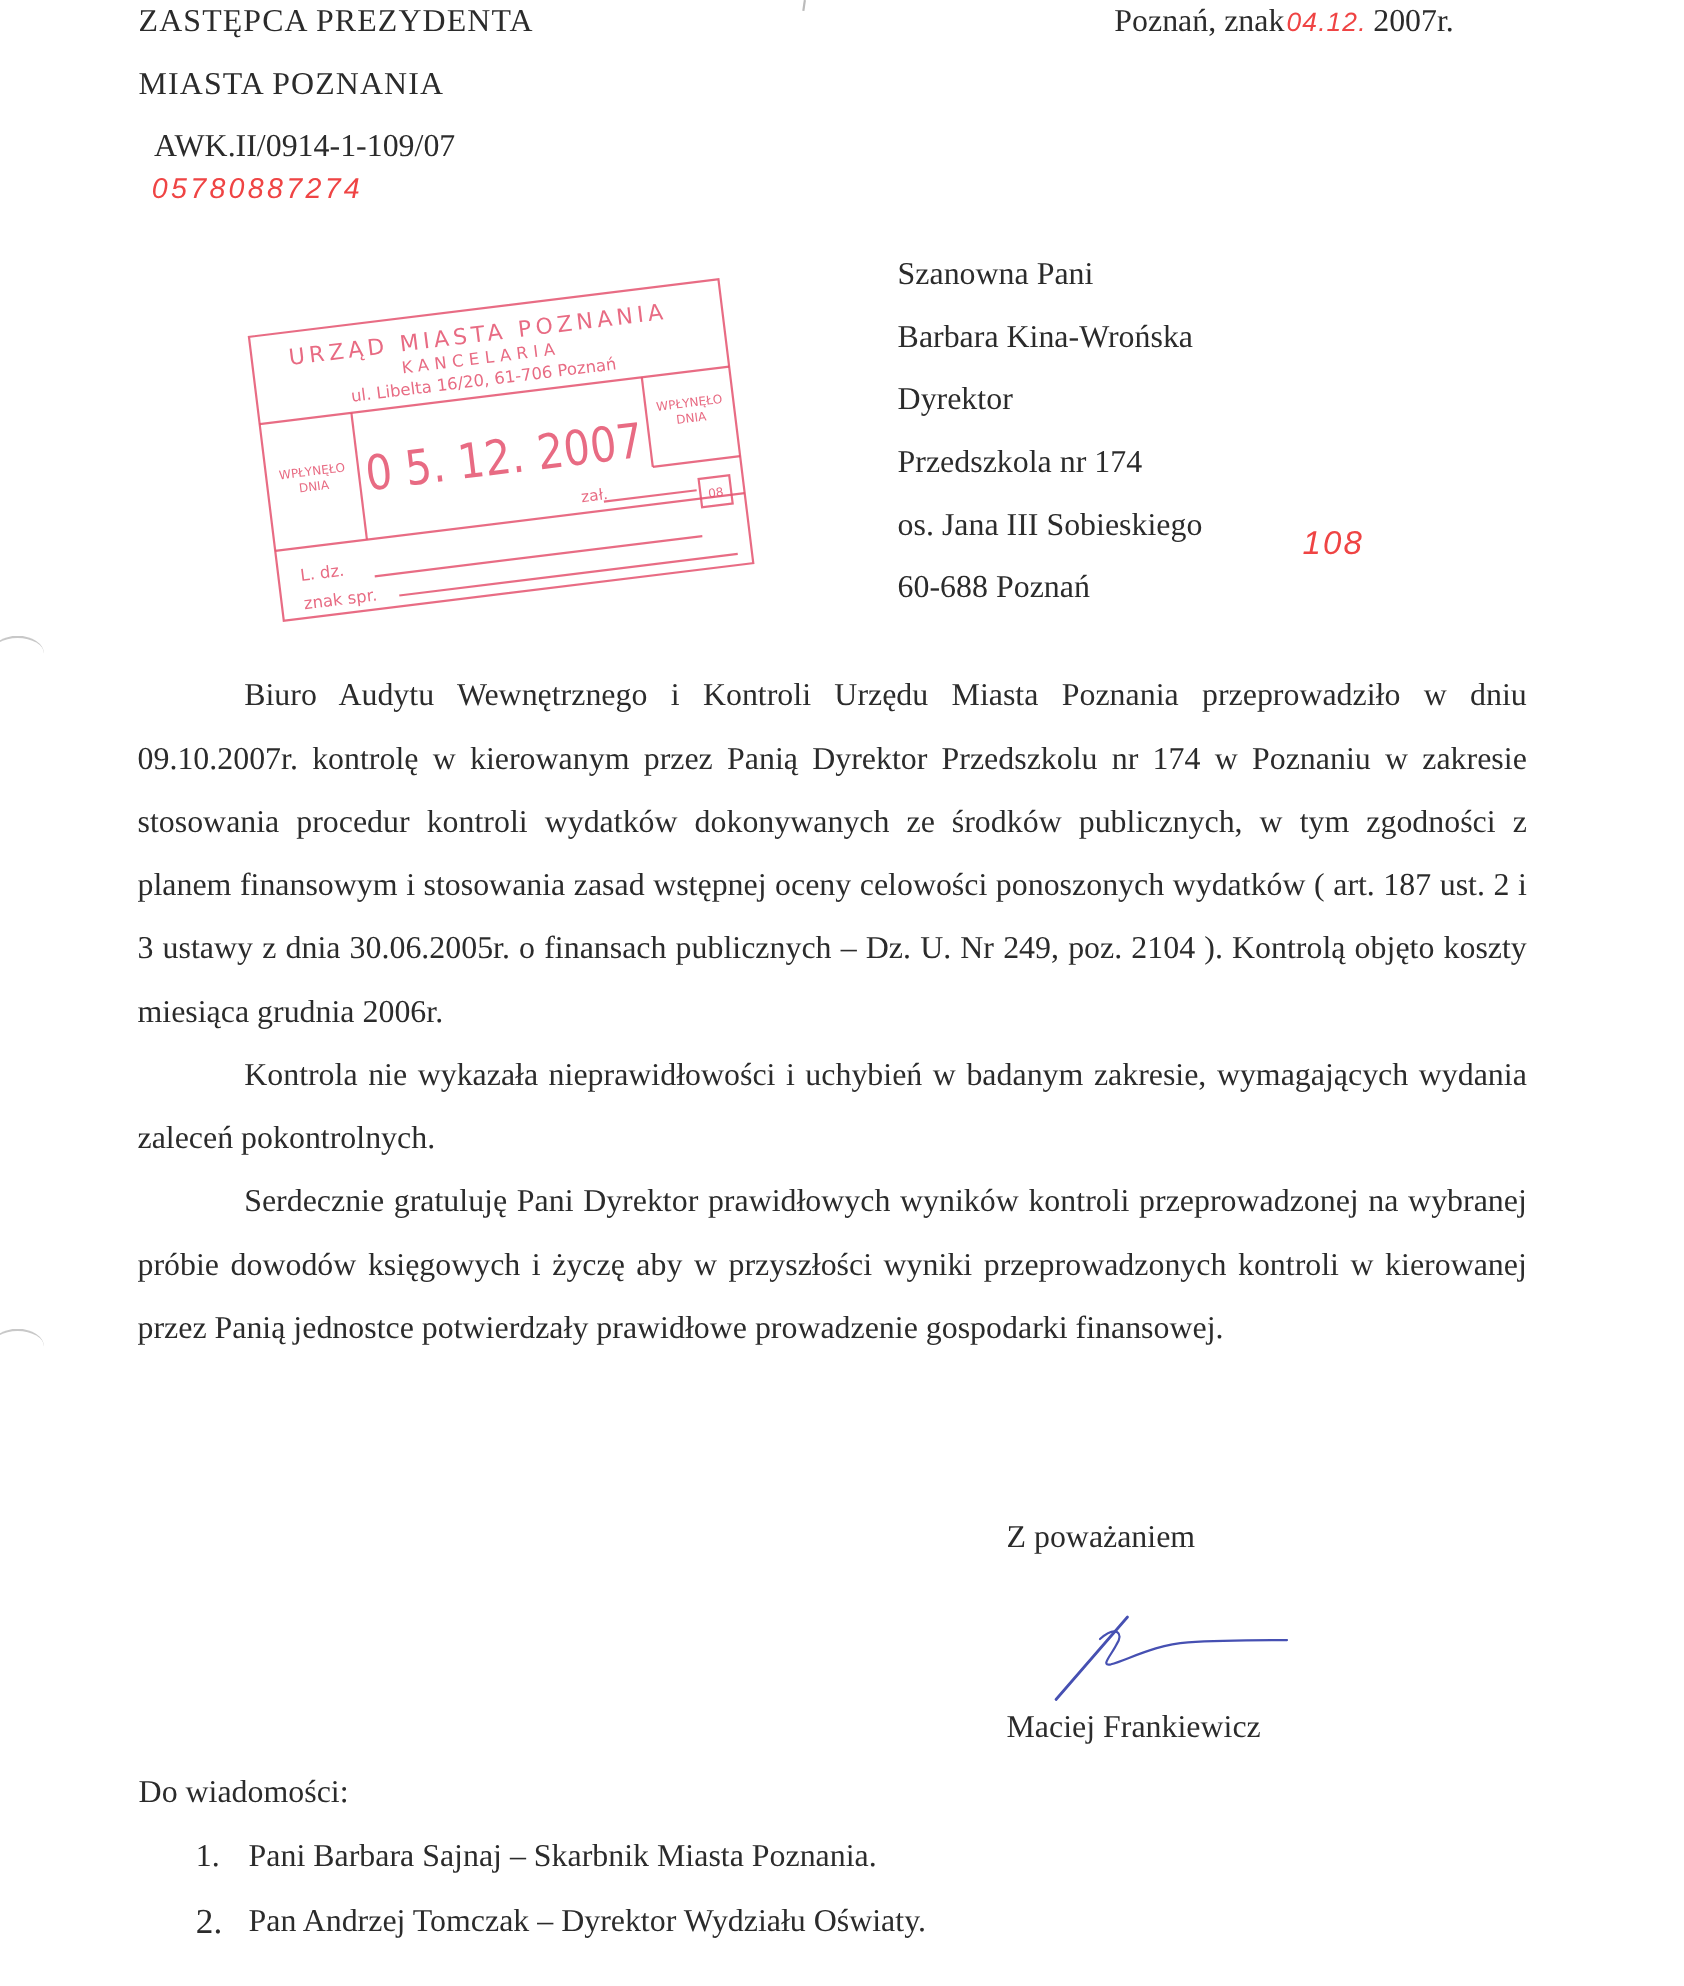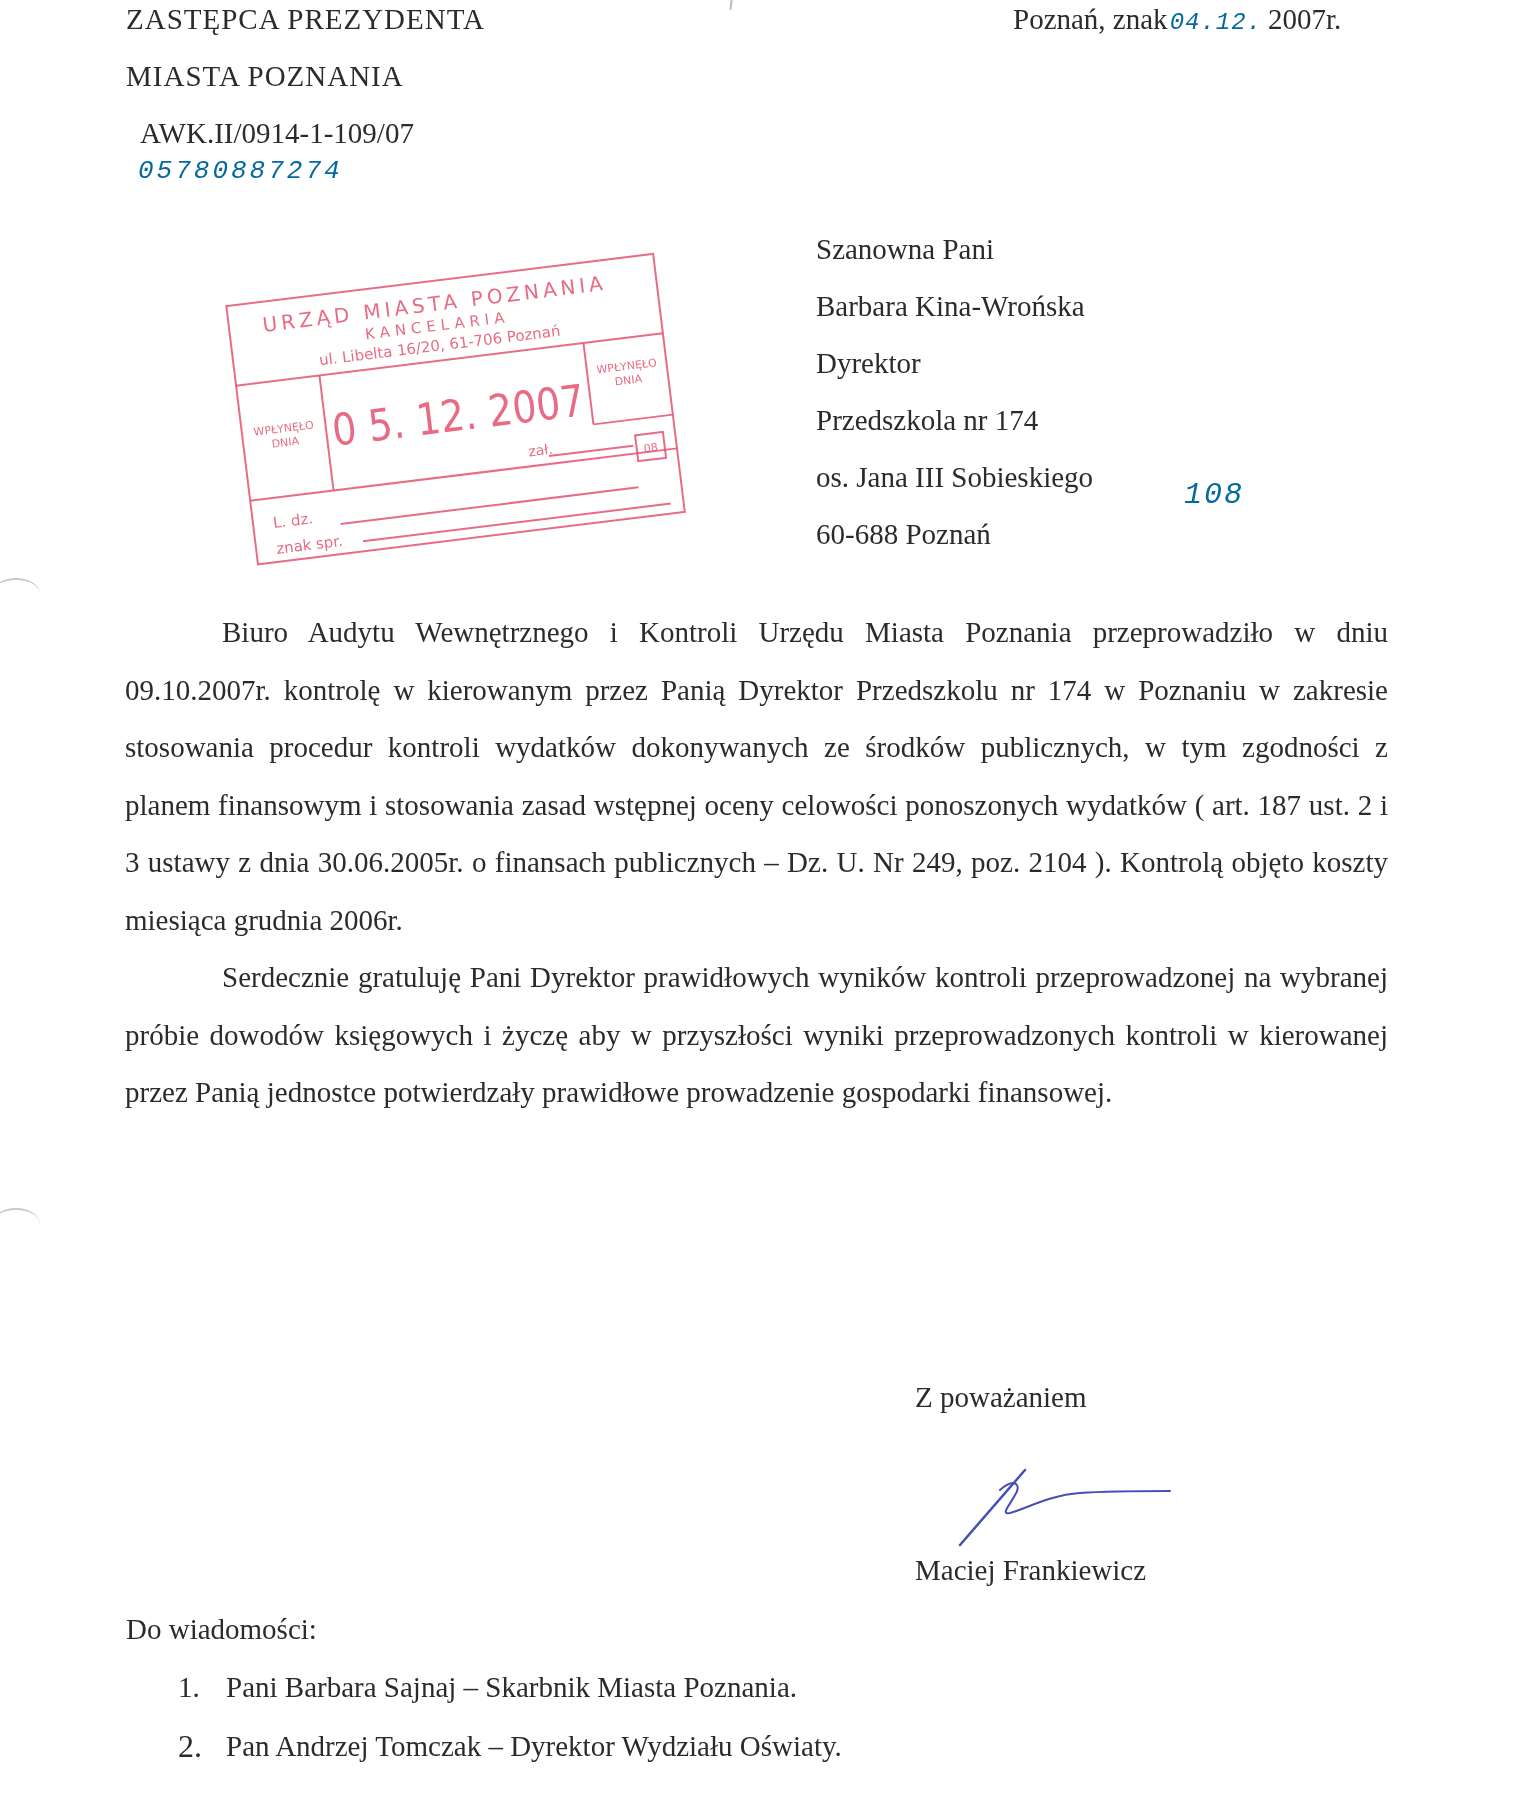--- a/index.html
+++ b/index.html
@@ -4,22 +4,22 @@
   <style>
     html, body { margin: 0; padding: 0; background: #ffffff; }
     body {
       width: 1531px; height: 1805px; position: relative; overflow: hidden;
       font-family: "Liberation Serif", "DejaVu Serif", serif;
       color: #2b2b2b;
     }
     .abs { position: absolute; white-space: nowrap; }
     .txt { font-size: 29px; line-height: 34px; }
     .hand {
-      font-family: Liberation Mono, monospace;
-      color: #0369a1;
+      font-family: Liberation Sans, sans-serif;
+      color: #ef4444;
       font-style: italic;
       letter-spacing: 2px;
     }
     
     #hdr-1 { left: 126px; top: 2px; letter-spacing: 1px; }
     #hdr-2 { left: 126px; top: 59px; letter-spacing: 1px; }
     #hdr-3 { left: 140px; top: 116px; }
     #hdr-hand { left: 138px; top: 156px; font-size: 26px; letter-spacing: 3px; }
     #date-line { left: 1013px; top: 2px; }
     #date-line .hand { font-size: 24px; letter-spacing: 1px; margin: 0 6px 0 2px; }
@@ -118,20 +118,21 @@
 <div id="addr-0" class="abs txt addr">Szanowna Pani</div>
 <div id="addr-1" class="abs txt addr">Barbara Kina-Wrońska</div>
 <div id="addr-2" class="abs txt addr">Dyrektor</div>
 <div id="addr-3" class="abs txt addr">Przedszkola nr 174</div>
 <div id="addr-4" class="abs txt addr">os. Jana III Sobieskiego</div>
 <div id="addr-hand" class="abs hand">108</div>
 <div id="addr-5" class="abs txt addr">60-688 Poznań</div>
 
 <div id="body">
   <p class="para">Biuro Audytu Wewnętrznego i Kontroli Urzędu Miasta Poznania przeprowadziło w dniu 09.10.2007r. kontrolę w kierowanym  przez Panią Dyrektor Przedszkolu nr 174 w Poznaniu w zakresie stosowania procedur kontroli wydatków dokonywanych ze środków publicznych, w tym zgodności z planem finansowym i stosowania zasad wstępnej oceny celowości ponoszonych wydatków ( art. 187 ust. 2 i 3 ustawy z dnia 30.06.2005r. o finansach publicznych – Dz. U. Nr 249, poz. 2104 ).  Kontrolą  objęto koszty miesiąca grudnia 2006r.</p>
+  <p class="para">Kontrola nie wykazała nieprawidłowości i uchybień w badanym zakresie, wymagających wydania zaleceń pokontrolnych.</p>
   <p class="para">Serdecznie gratuluję Pani Dyrektor prawidłowych wyników kontroli przeprowadzonej na wybranej próbie dowodów księgowych i życzę aby w przyszłości wyniki przeprowadzonych kontroli w kierowanej przez Panią jednostce potwierdzały prawidłowe prowadzenie gospodarki finansowej.</p>
 </div>
 
 <div id="closing" class="abs txt">Z  poważaniem</div>
 <div id="signature">
   <svg viewBox="0 0 240 90" width="240" height="90">
     <path d="M20 80 L85 5" stroke="#4650b2" stroke-width="2.5" fill="none" stroke-linecap="round"></path>
     <path d="M60 25 C75 12, 82 20, 75 30 C70 40, 60 50, 70 48 C85 44, 110 30, 140 28 C170 26, 200 26, 230 26" stroke="#4650b2" stroke-width="2" fill="none" stroke-linecap="round"></path>
   </svg>
 </div>

